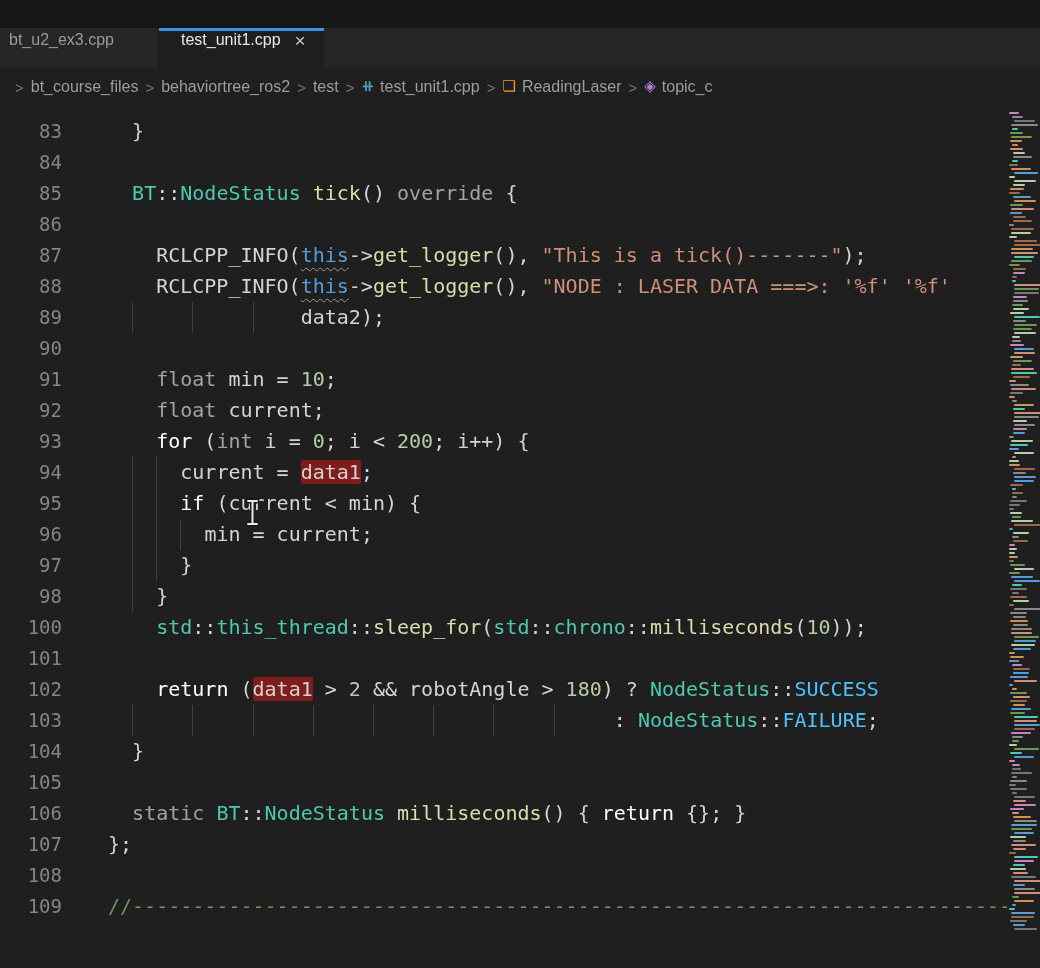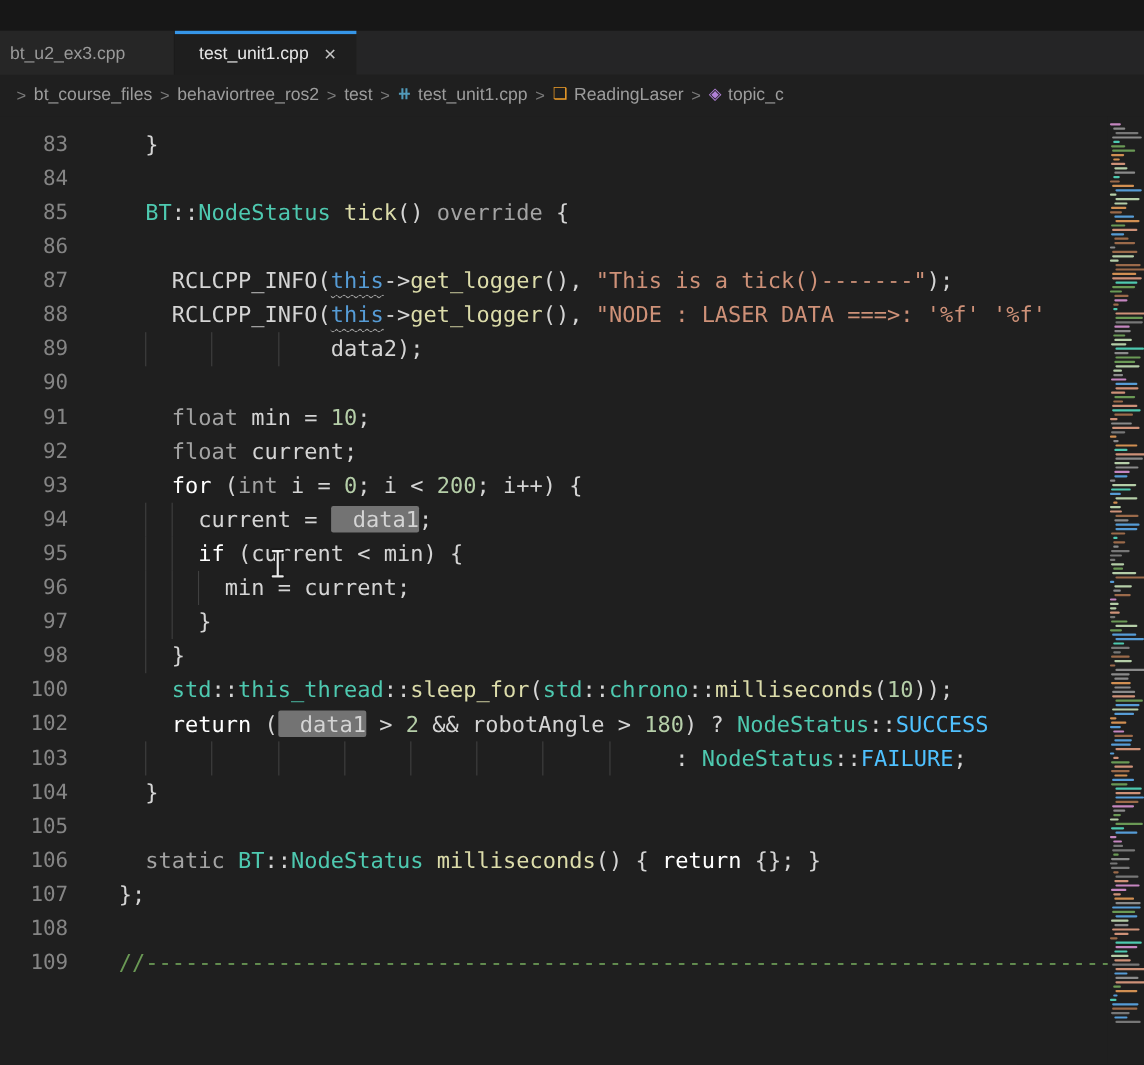--- a/index.html
+++ b/index.html
@@ -4,21 +4,21 @@
 <style>
   html,body{margin:0;padding:0;background:#1f1f1f;}
   .window{position:relative;width:1040px;height:968px;overflow:hidden;background:#1f1f1f;
           font-family:"Liberation Sans",sans-serif;-webkit-font-smoothing:antialiased;}
 
   
   .title-strip{height:28px;background:#171717;}
 
   
   .tab-bar{height:40px;background:#252526;display:flex;align-items:stretch;}
-  .tab{box-sizing:border-box;display:flex;align-items:center;gap:12px;padding:0 16px;
+  .tab{box-sizing:border-box;display:flex;gap:12px;padding:0 16px;
        font-size:16px;border-top:3px solid transparent;cursor:pointer;}
   .tab--inactive{background:#262626;color:#9a9a9a;border-right:1px solid #1b1b1b;padding-left:9px;padding-right:44px;}
   .tab--active{background:#1e1e1e;color:#e8e8e8;border-top-color:#3696e8;padding-left:22px;}
   .tab-close{color:#c5c5c5;font-size:19px;line-height:1;padding:0 2px;cursor:pointer;}
 
   
   .breadcrumb{height:38px;display:flex;align-items:center;background:#1f1f1f;color:#9d9d9d;
               font-size:16px;padding-left:8px;white-space:nowrap;overflow:hidden;}
   .bc-sep{color:#7a7a7a;margin:0 7px;font-size:15px;}
   .bc-item{display:flex;align-items:flex-start;gap:6px;cursor:pointer;}
@@ -38,21 +38,21 @@
   .d{color:#d4d4d4}
   .kw{color:#a3a3a3}
   .ct{color:#ffffff}
   .ty{color:#4ec9b0}
   .fn{color:#dcdcaa}
   .st{color:#ce9178}
   .nu{color:#b5cea8}
   .cm{color:#6a9955}
   .en{color:#4fc1ff}
   .this{color:#569cd6;text-decoration:underline wavy #9a9a9a;text-decoration-thickness:1px;text-underline-offset:5px;}
-  .hl{color:#d4d4d4;background:#737373;border-radius:2px;padding-left:20px;}
+  .hl{color:#d4d4d4;background:#7f1d1d;border-radius:2px;}
   .g{display:inline-block;width:1px;margin-right:-1px;background:#404040;height:31px;vertical-align:top;}
 
   
   .minimap{position:absolute;top:0;right:0;bottom:0;width:33px;background:#1f1f1f;overflow:hidden;
            padding-top:4px;box-sizing:border-box;z-index:5;cursor:pointer;}
   .mml{height:2px;margin-top:2px;border-radius:1px;}
 
   
   .ibeam{position:absolute;left:244px;top:392px;z-index:9;pointer-events:none;}
 </style>
@@ -115,20 +115,21 @@
         <div class="cl"><span class="ln">90</span><span class="lc"></span></div>
         <div class="cl"><span class="ln">91</span><span class="lc"><span class="d">    </span><span class="kw">float</span><span class="d"> min = </span><span class="nu">10</span><span class="d">;</span></span></div>
         <div class="cl"><span class="ln">92</span><span class="lc"><span class="d">    </span><span class="kw">float</span><span class="d"> current;</span></span></div>
         <div class="cl"><span class="ln">93</span><span class="lc"><span class="d">    </span><span class="ct">for</span><span class="d"> (</span><span class="kw">int</span><span class="d"> i = </span><span class="nu">0</span><span class="d">; i &lt; </span><span class="nu">200</span><span class="d">; i++) {</span></span></div>
         <div class="cl"><span class="ln">94</span><span class="lc"><span class="d">  </span><span class="g"></span><span class="d">  </span><span class="g"></span><span class="d">  </span><span class="d">current = </span><span class="hl">data1</span><span class="d">;</span></span></div>
         <div class="cl"><span class="ln">95</span><span class="lc"><span class="d">  </span><span class="g"></span><span class="d">  </span><span class="g"></span><span class="d">  </span><span class="ct">if</span><span class="d"> (current &lt; min) {</span></span></div>
         <div class="cl"><span class="ln">96</span><span class="lc"><span class="d">  </span><span class="g"></span><span class="d">  </span><span class="g"></span><span class="d">  </span><span class="g"></span><span class="d">  </span><span class="d">min = current;</span></span></div>
         <div class="cl"><span class="ln">97</span><span class="lc"><span class="d">  </span><span class="g"></span><span class="d">  </span><span class="g"></span><span class="d">  }</span></span></div>
         <div class="cl"><span class="ln">98</span><span class="lc"><span class="d">  </span><span class="g"></span><span class="d">  }</span></span></div>
         <div class="cl"><span class="ln">100</span><span class="lc"><span class="d">    </span><span class="ty">std</span><span class="d">::</span><span class="ty">this_thread</span><span class="d">::</span><span class="fn">sleep_for</span><span class="d">(</span><span class="ty">std</span><span class="d">::</span><span class="ty">chrono</span><span class="d">::</span><span class="fn">milliseconds</span><span class="d">(</span><span class="nu">10</span><span class="d">));</span></span></div>
+        <div class="cl"><span class="ln">101</span><span class="lc"></span></div>
         <div class="cl"><span class="ln">102</span><span class="lc"><span class="d">    </span><span class="ct">return</span><span class="d"> (</span><span class="hl">data1</span><span class="d"> &gt; </span><span class="nu">2</span><span class="d"> &amp;&amp; robotAngle &gt; </span><span class="nu">180</span><span class="d">) ? </span><span class="ty">NodeStatus</span><span class="d">::</span><span class="en">SUCCESS</span></span></div>
         <div class="cl"><span class="ln">103</span><span class="lc"><span class="d">  </span><span class="g"></span><span class="d">     </span><span class="g"></span><span class="d">     </span><span class="g"></span><span class="d">     </span><span class="g"></span><span class="d">     </span><span class="g"></span><span class="d">     </span><span class="g"></span><span class="d">     </span><span class="g"></span><span class="d">     </span><span class="g"></span><span class="d">     </span><span class="d">: </span><span class="ty">NodeStatus</span><span class="d">::</span><span class="en">FAILURE</span><span class="d">;</span></span></div>
         <div class="cl"><span class="ln">104</span><span class="lc"><span class="d">  }</span></span></div>
         <div class="cl"><span class="ln">105</span><span class="lc"></span></div>
         <div class="cl"><span class="ln">106</span><span class="lc"><span class="d">  </span><span class="kw">static</span><span class="d"> </span><span class="ty">BT</span><span class="d">::</span><span class="ty">NodeStatus</span><span class="d"> </span><span class="fn">milliseconds</span><span class="d">() { </span><span class="ct">return</span><span class="d"> {}; }</span></span></div>
         <div class="cl"><span class="ln">107</span><span class="lc"><span class="d">};</span></span></div>
         <div class="cl"><span class="ln">108</span><span class="lc"></span></div>
         <div class="cl"><span class="ln">109</span><span class="lc"><span class="cm">//--------------------------------------------------------------------------------</span></span></div>
       </div>
 

